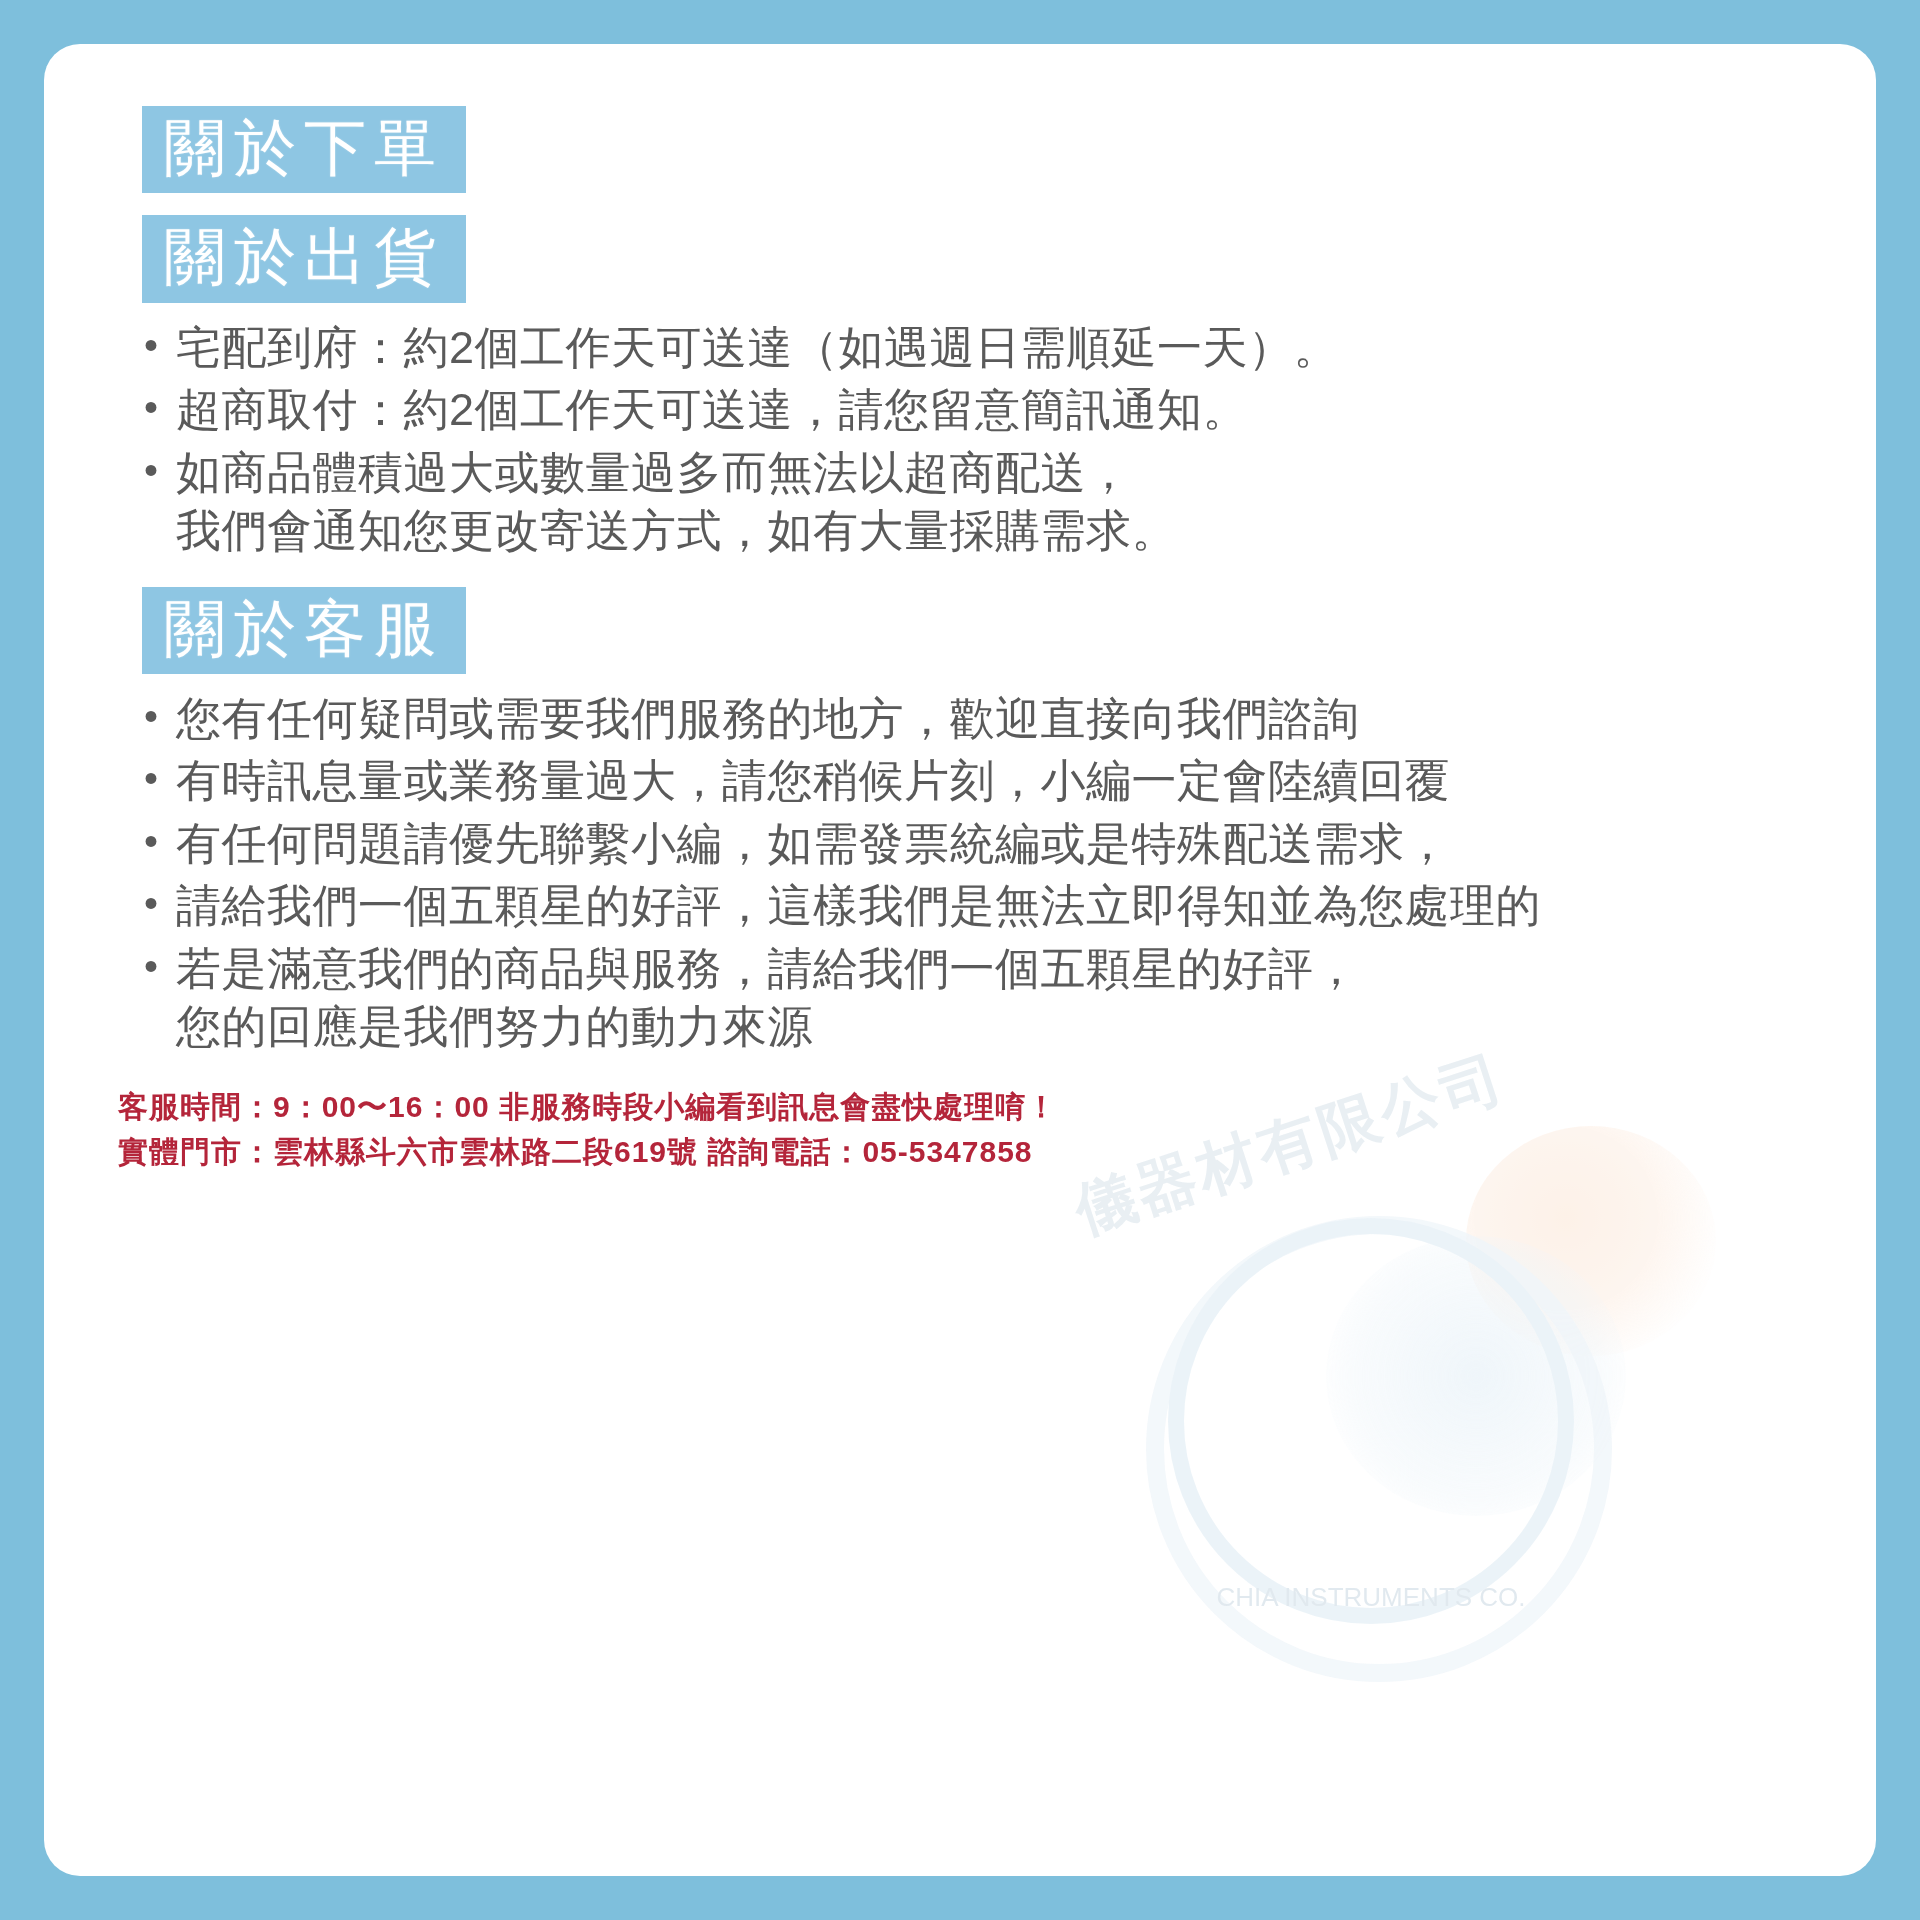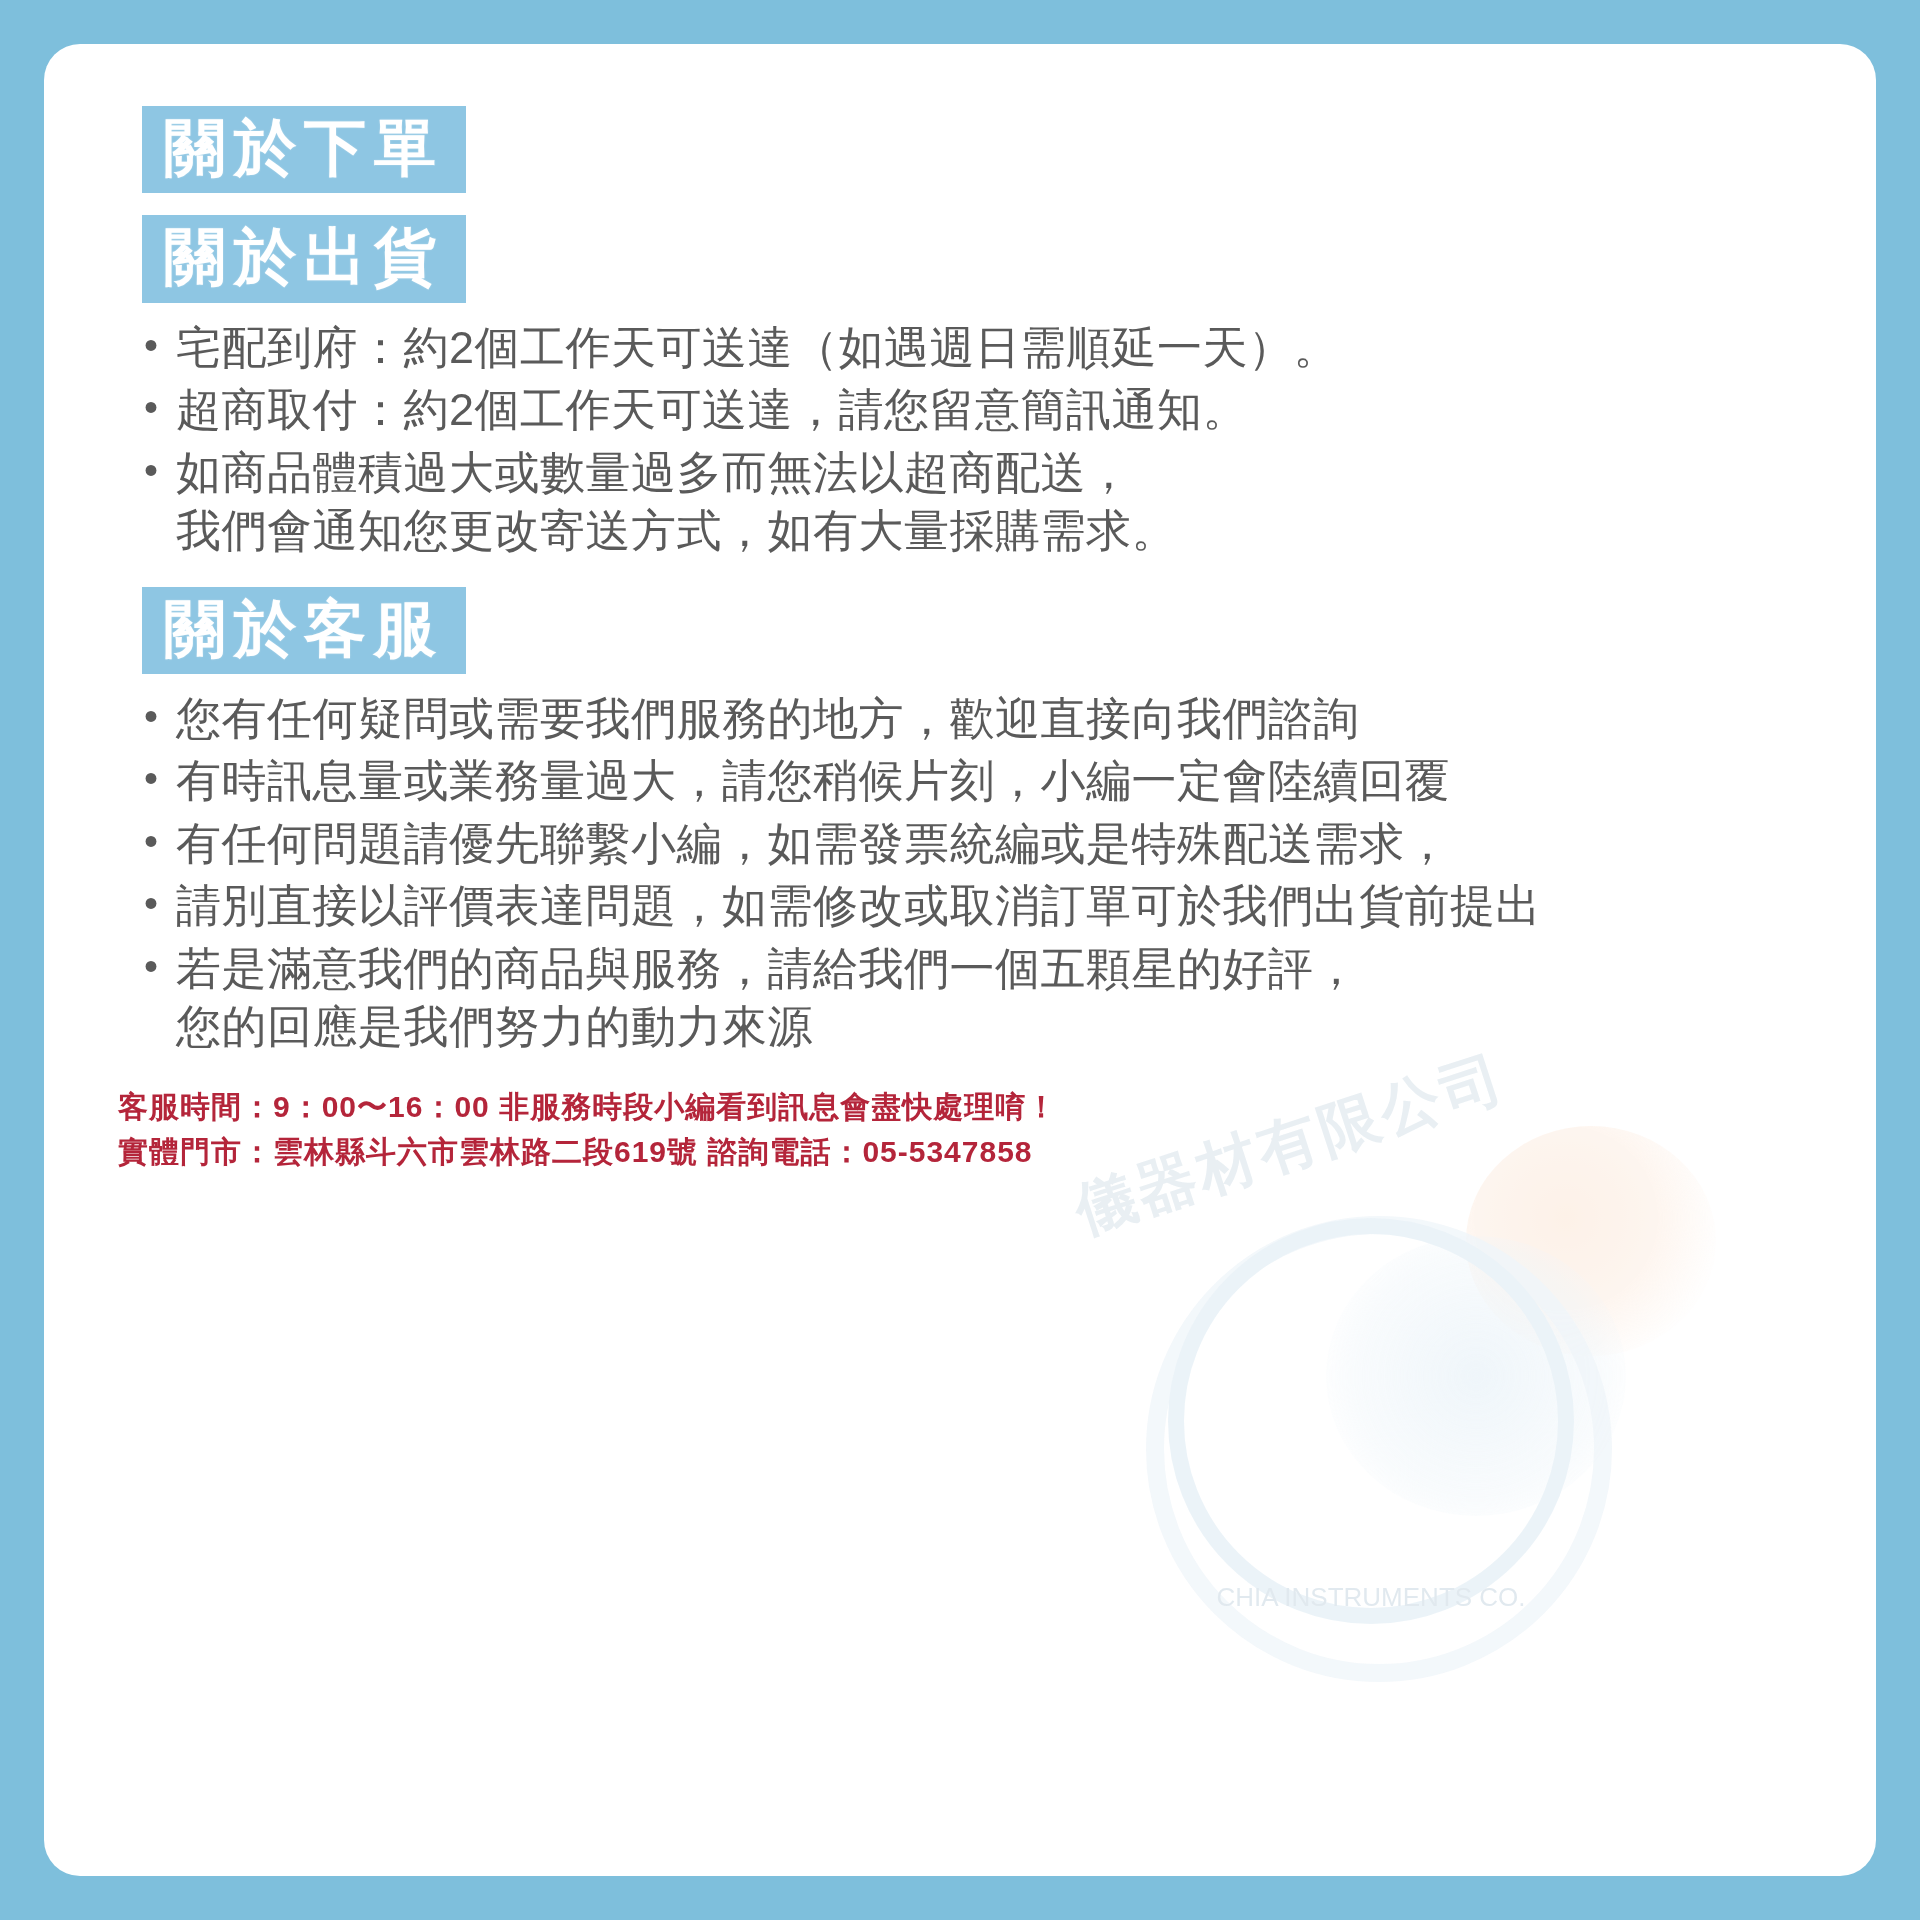--- a/index.html
+++ b/index.html
@@ -99,21 +99,21 @@
   .content {
     position: relative;
     z-index: 2;
   }
 
   .section-title {
     display: inline-block;
     background: #8ec6e3;
     color: #ffffff;
     font-size: 62px;
-    font-weight: bold;
+    font-weight: normal;
     line-height: 1.15;
     letter-spacing: 8px;
     padding: 6px 22px 10px 22px;
     margin: 0 0 16px 28px;
     text-shadow: 0 0 2px rgba(255,255,255,0.35);
   }
   .section:nth-child(2) .section-title { margin-top: 6px; }
 
   .bullets {
     list-style: none;
@@ -187,21 +187,21 @@
 我們會通知您更改寄送方式，如有大量採購需求。</li>
         </ul>
       </div>
 
       <div class="section sec-cs">
         <div class="section-title">關於客服</div>
         <ul class="bullets">
           <li>您有任何疑問或需要我們服務的地方，歡迎直接向我們諮詢</li>
           <li>有時訊息量或業務量過大，請您稍候片刻，小編一定會陸續回覆</li>
           <li>有任何問題請優先聯繫小編，如需發票統編或是特殊配送需求，</li>
-          <li>請別直接以評價表達問題，如需修改或取消訂單可於我們出貨前提出</li>
+          <li>請給我們一個五顆星的好評，這樣我們是無法立即得知並為您處理的</li>
           <li>若是滿意我們的商品與服務，請給我們一個五顆星的好評，
  您的回應是我們努力的動力來源</li>
         </ul>
       </div>
 
       <div class="footer">
         <p>客服時間：9：00〜16：00  非服務時段小編看到訊息會盡快處理唷！</p>
         <p>實體門市：雲林縣斗六市雲林路二段619號  諮詢電話：05-5347858</p>
       </div>
 

